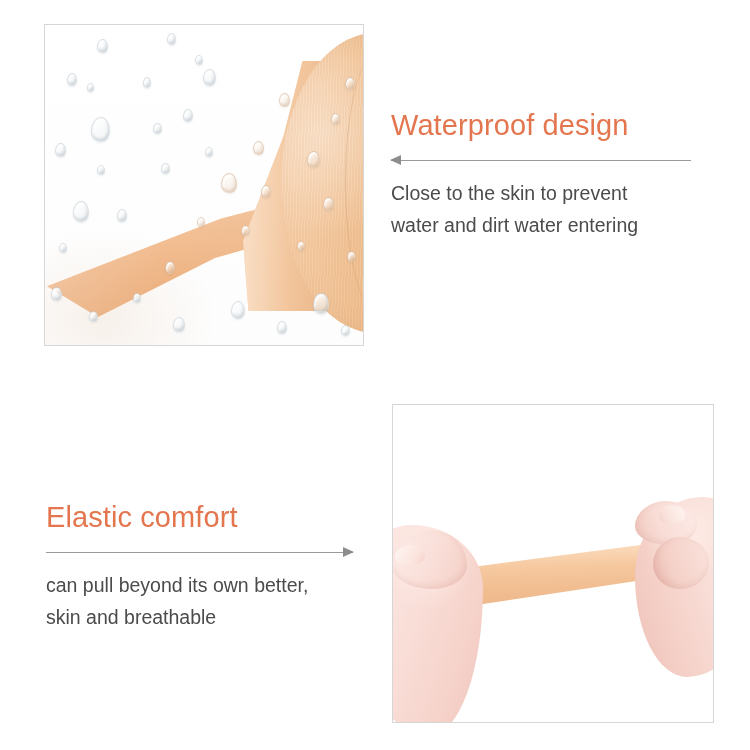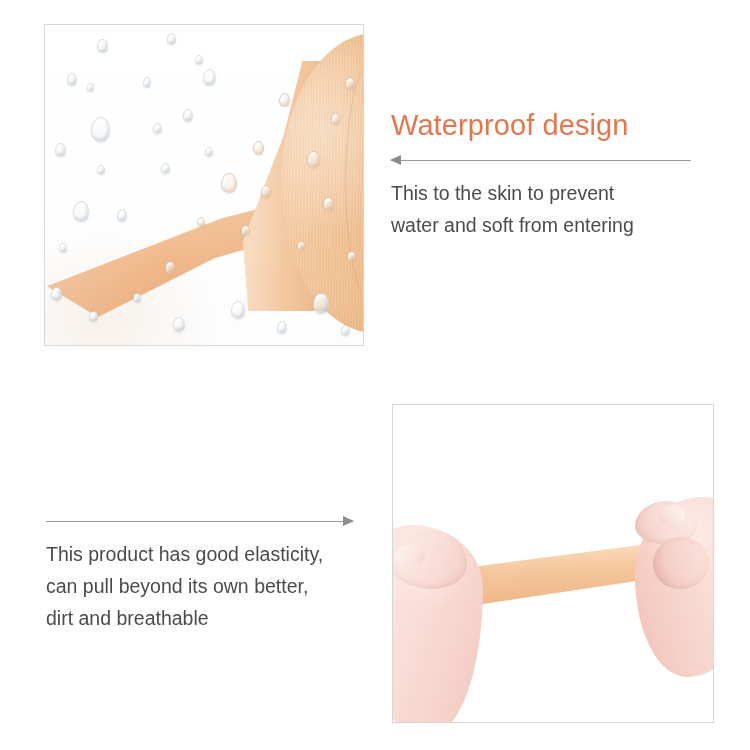--- a/index.html
+++ b/index.html
@@ -267,34 +267,34 @@
     </div>
   </div>
 
   <div class="text-block" id="text-waterproof">
     <div class="heading">Waterproof design</div>
     <div class="divider left">
       <span class="bar"></span>
       <span class="head"></span>
     </div>
     <div class="body-text">
-      <span class="ln">This to the skin to prevent</span>
-      <span class="ln">water and soft from entering</span>
+      <span class="ln">Close to the skin to prevent</span>
+      <span class="ln">water and dirt water entering</span>
     </div>
   </div>
 
   <div class="text-block" id="text-elastic">
+    <div class="heading">Elastic comfort</div>
     <div class="divider right">
       <span class="bar"></span>
       <span class="head"></span>
     </div>
     <div class="body-text">
-      <span class="ln">This product has good elasticity,</span>
       <span class="ln">can pull beyond its own better,</span>
-      <span class="ln">dirt and breathable</span>
+      <span class="ln">skin and breathable</span>
     </div>
   </div>
 
   <div class="photo-frame" id="photo-elastic">
     <div class="scene">
       <div class="el-bg"></div>
       <div class="strip"></div>
       <div class="hand-left"></div>
       <div class="thumb-left"></div>
       <div class="nail-left"></div>

